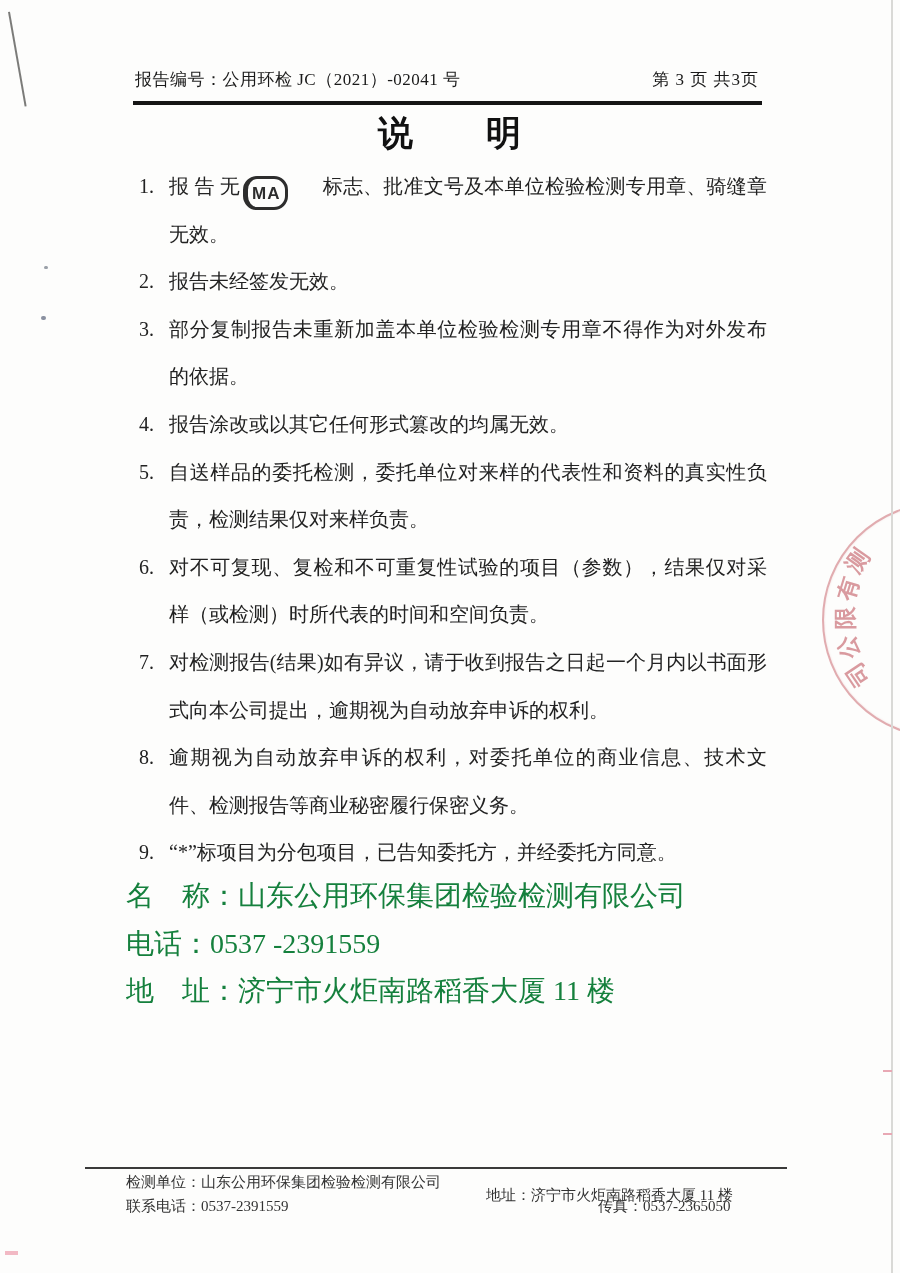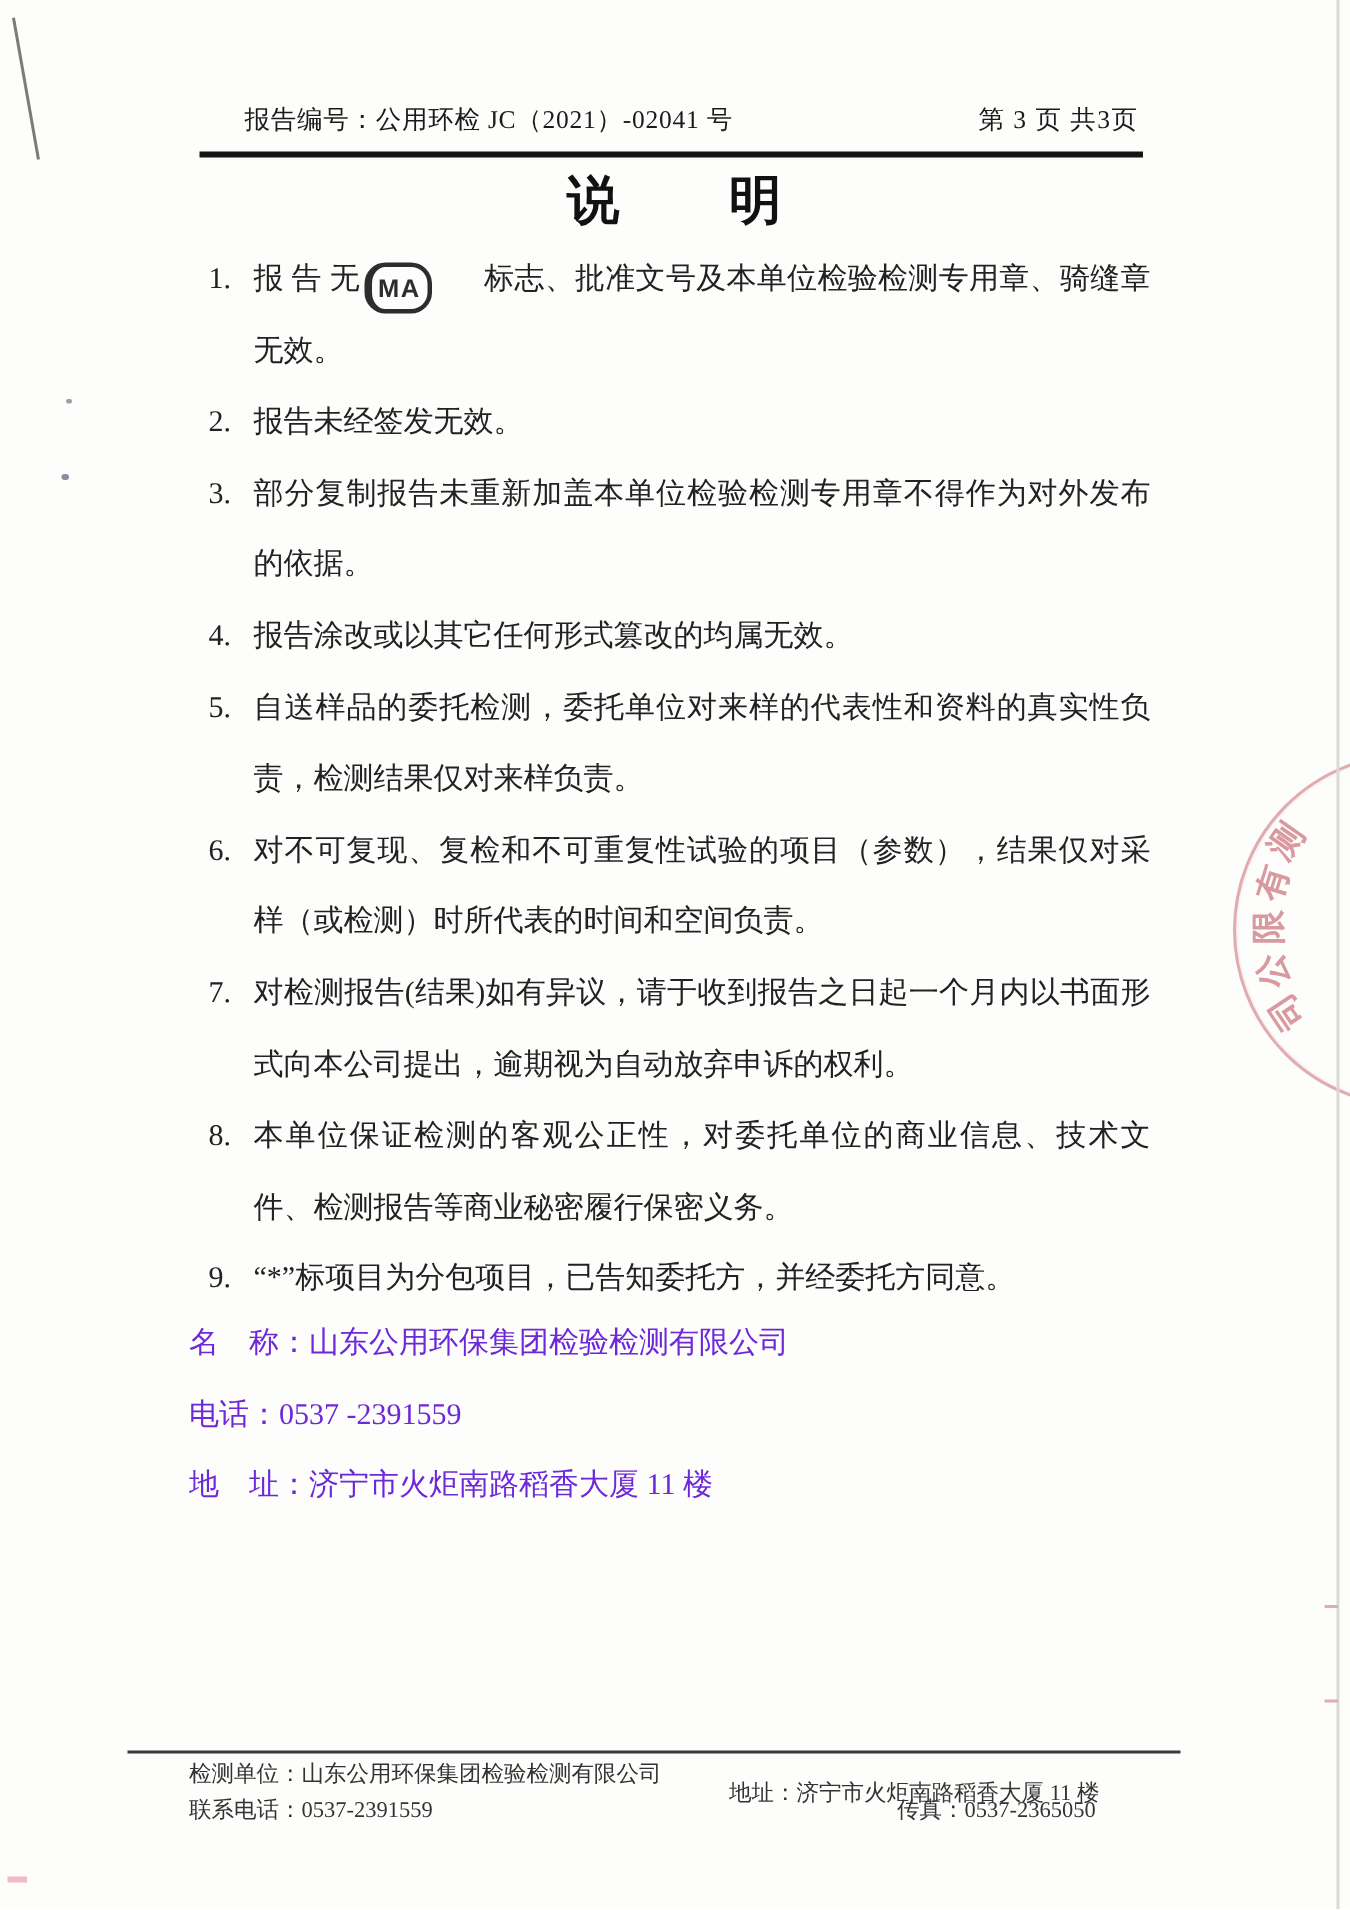--- a/index.html
+++ b/index.html
@@ -4,38 +4,38 @@
 <style>
   html,body{margin:0;padding:0;background:#ffffff;}
   .page{
     position:relative;width:900px;height:1273px;margin:0 auto;
     background:#fdfdfc;overflow:hidden;
     font-family:"Liberation Serif","DejaVu Serif",serif;
     color:#1f1f1f;
   }
   
   .header-row{position:absolute;top:68px;left:135px;width:627px;font-size:17px;color:#1a1a1a;}
-  .report-no{position:absolute;left:0;top:0;white-space:nowrap;letter-spacing:.5px;margin-left:28px;}
+  .report-no{position:absolute;left:0;top:0;white-space:nowrap;letter-spacing:.5px;}
   .page-info{position:absolute;right:3px;top:0;white-space:nowrap;letter-spacing:1px;text-align:center;}
   .header-rule{position:absolute;top:101px;left:133px;width:629px;height:4px;background:#151515;}
   
   .doc-title{position:absolute;top:110px;left:0;width:900px;text-align:center;
     font-size:35px;font-weight:bold;color:#111;letter-spacing:1px;}
   
   .notes{position:absolute;top:163px;left:139px;width:628px;font-size:20px;line-height:47.6px;color:#222;}
   .note{display:flex;}
   .note .num{flex:0 0 30px;}
   .note .txt{flex:1;text-align:justify;}
   .cma{display:inline-block;vertical-align:-6px;height:24px;line-height:22px;
     border:3px solid #2d2d2d;border-left-width:5px;border-radius:14px;
     padding:4px 5px 0 4px;margin:0 34px 0 3px;
     font-family:"Liberation Sans","DejaVu Sans",sans-serif;
     font-weight:bold;font-size:17px;letter-spacing:1px;color:#2d2d2d;}
   
-  .contact{position:absolute;top:872px;left:126px;width:650px;font-size:20px;line-height:47.6px;color:#6d28d9;}
+  .contact{position:absolute;top:872px;left:126px;width:650px;font-size:28px;line-height:47.6px;color:#15803d;}
   .contact-row{position:relative;white-space:nowrap;}
   .contact .fax{position:absolute;left:422px;top:0;}
   
   .footer-rule{position:absolute;top:1167px;left:85px;width:702px;height:2px;background:#3a3a3a;}
   .footer{position:absolute;top:1173px;left:0;width:900px;font-size:15px;color:#333;}
   .footer .f-org{position:absolute;left:126px;top:0;white-space:nowrap;text-align:right;}
   .footer .f-addr{position:absolute;left:486px;top:13px;white-space:nowrap;}
   .footer .f-tel{position:absolute;left:126px;top:24px;white-space:nowrap;}
   .footer .f-fax{position:absolute;left:598px;top:24px;white-space:nowrap;}
   
@@ -96,21 +96,21 @@
     <div class="note">
       <span class="num">6.</span>
       <span class="txt">对不可复现、复检和不可重复性试验的项目（参数），结果仅对采样（或检测）时所代表的时间和空间负责。</span>
     </div>
     <div class="note">
       <span class="num">7.</span>
       <span class="txt">对检测报告(结果)如有异议，请于收到报告之日起一个月内以书面形式向本公司提出，逾期视为自动放弃申诉的权利。</span>
     </div>
     <div class="note">
       <span class="num">8.</span>
-      <span class="txt">本单位保证检测的客观公正性，对委托单位的商业信息、技术文件、检测报告等商业秘密履行保密义务。</span>
+      <span class="txt">逾期视为自动放弃申诉的权利，对委托单位的商业信息、技术文件、检测报告等商业秘密履行保密义务。</span>
     </div>
     <div class="note">
       <span class="num">9.</span>
       <span class="txt">“*”标项目为分包项目，已告知委托方，并经委托方同意。</span>
     </div>
   </div>
 
   <div class="contact">
     <div class="contact-row">
       <span>名　称：</span><span>山东公用环保集团检验检测有限公司</span>

